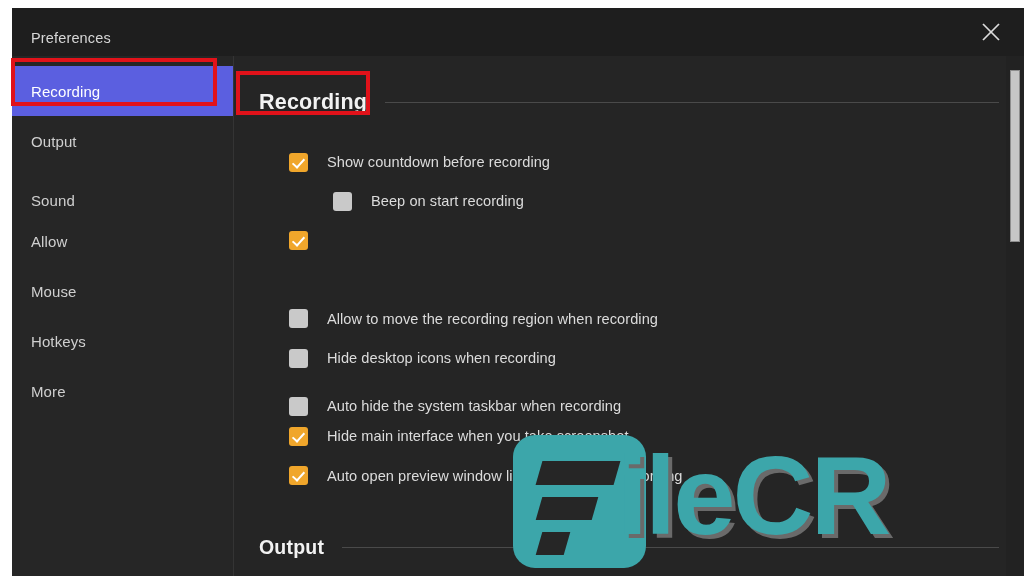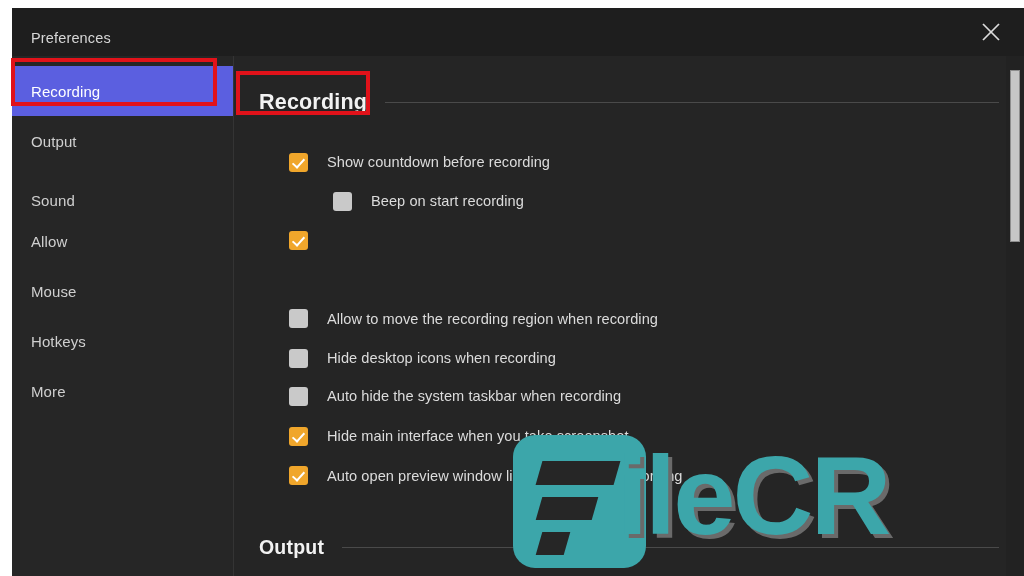--- a/index.html
+++ b/index.html
@@ -286,21 +286,21 @@
           <span class="cbox on"></span>
         </div>
         <div class="opt-row" style="top: 251.8px;">
           <span class="cbox off"></span>
           <span class="opt-label">Allow to move the recording region when recording</span>
         </div>
         <div class="opt-row" style="top: 291px; align-items: center;">
           <span class="cbox off"></span>
           <span class="opt-label">Hide desktop icons when recording</span>
         </div>
-        <div class="opt-row" style="top: 329px; align-items: center;">
+        <div class="opt-row" style="top: 339px; align-items: center;">
           <span class="cbox off"></span>
           <span class="opt-label">Auto hide the system taskbar when recording</span>
         </div>
         <div class="opt-row" style="top: 369.4px;">
           <span class="cbox on"></span>
           <span class="opt-label">Hide main interface when you take screenshot</span>
         </div>
         <div class="opt-row" style="top: 408.6px;">
           <span class="cbox on"></span>
           <span class="opt-label">Auto open preview window library load when recording</span>

